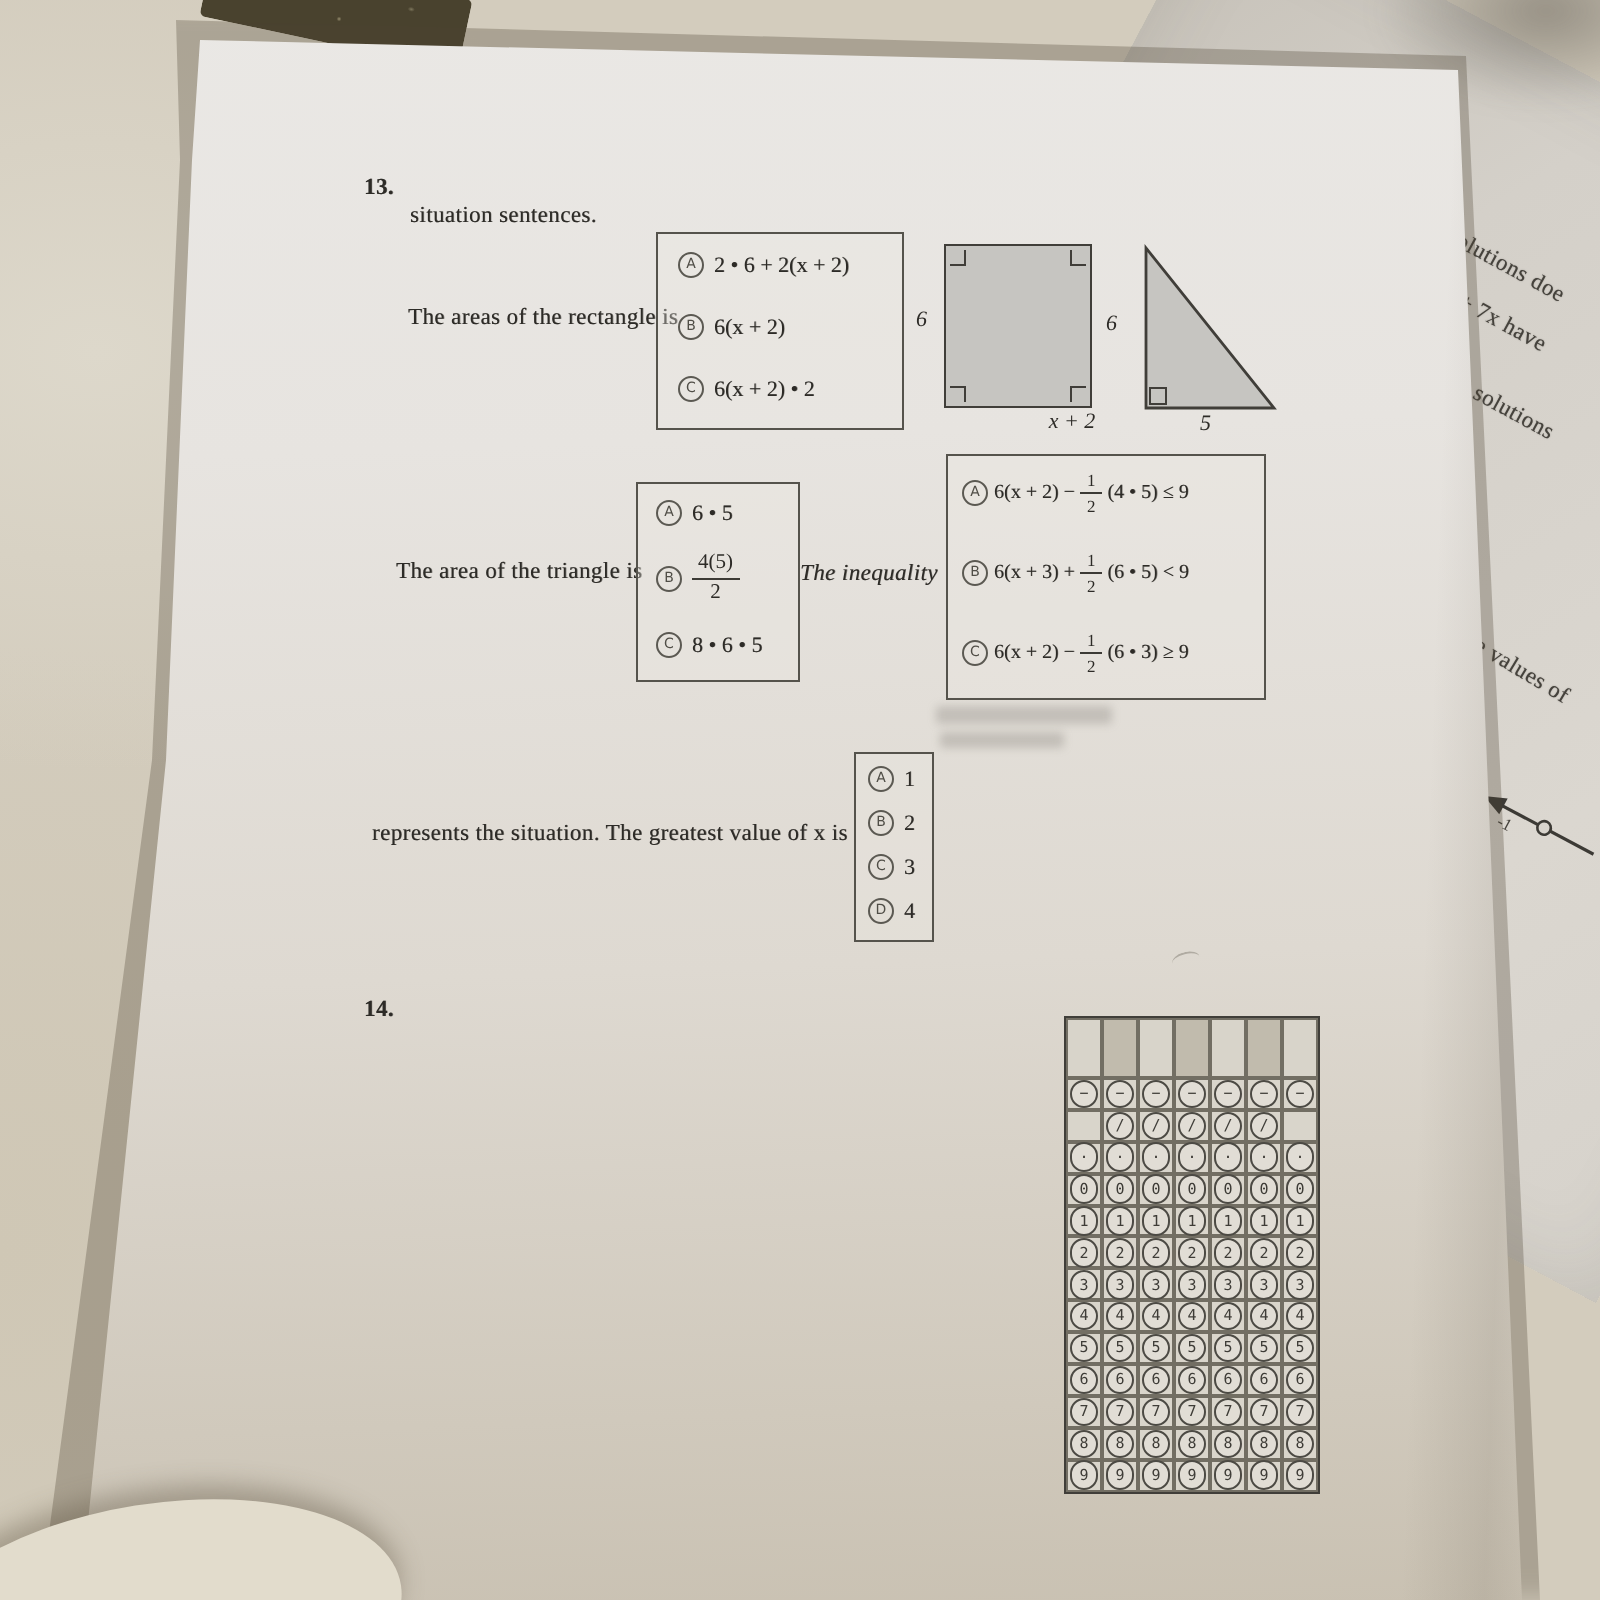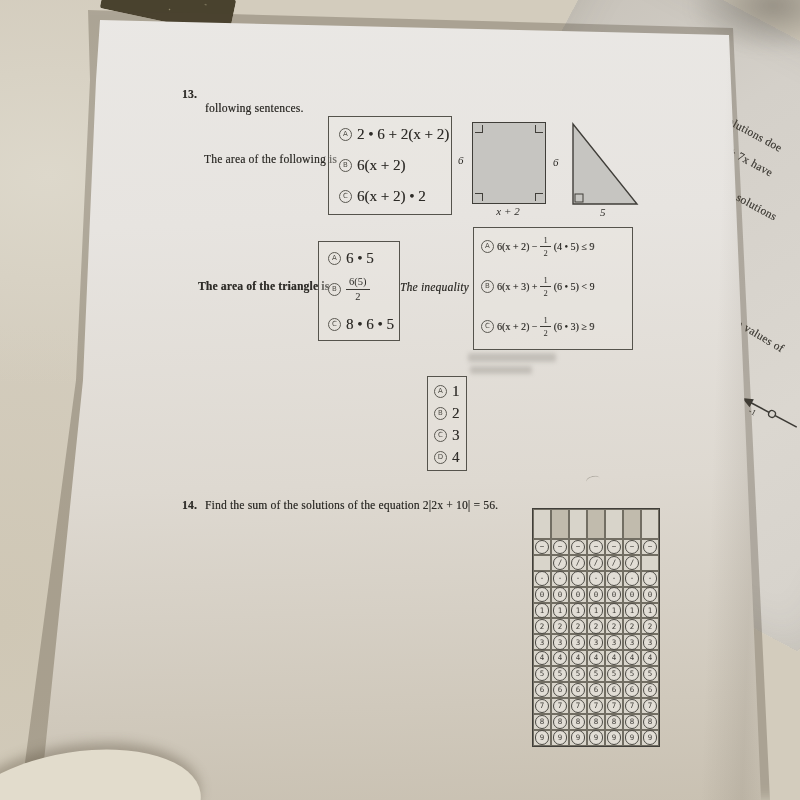--- a/index.html
+++ b/index.html
@@ -67,21 +67,21 @@
   #content .abs{position:absolute;}
   .ptext{font-size:11.5px;letter-spacing:.2px;text-shadow:.3px 0 0 rgba(45,43,39,.55);white-space:nowrap;}
   .qnum{font-weight:bold;}
   .cbox{position:absolute;border:1.2px solid #55534c;background:rgba(235,232,227,.35);}
   .choice{position:absolute;display:flex;align-items:center;gap:5px;white-space:nowrap;}
   .clet{
     flex:0 0 auto;display:inline-flex;align-items:center;justify-content:center;
     width:11px;height:11px;border:1px solid #5b5952;border-radius:50%;
     font-family:"DejaVu Sans",sans-serif;font-size:7px;color:#504e47;line-height:1;
   }
-  .ctext{font-size:15px;text-shadow:.3px 0 0 rgba(45,43,39,.5);}
+  .ctext{font-size:11px;text-shadow:.3px 0 0 rgba(45,43,39,.5);}
   .frac{display:inline-flex;flex-direction:column;align-items:center;line-height:1;}
   .frac .fnum{border-bottom:1px solid #3c3a35;padding:0 3px 1.5px;}
   .frac .fden{padding-top:1.5px;}
   .frac-lg{font-size:10.5px;}
   .frac-sm{font-size:8.5px;}
   .ineq-row{font-size:10px;gap:3px;}
   .ineq-row .ctext{font-size:10px;}
   
   #fig-rect{position:absolute;left:472px;top:122px;width:72px;height:80px;background:#c6c5c1;border:1.4px solid #403e39;}
   .angle-mark{position:absolute;width:7px;height:7px;}
@@ -128,23 +128,23 @@
   <span class="numline-label">-1</span>
 </div>
 
 <div class="sheet-shadow"></div>
 <div class="sheet"></div>
 <div class="curl"></div>
 
 <div id="content">
 
   <div class="abs ptext qnum" style="left:182px;top:88px;">13.</div>
-  <div class="abs ptext" style="left:205px;top:102px;">following sentences.</div>
-
-  <div class="abs ptext" style="left:204px;top:153px;">The area of the following is</div>
+  <div class="abs ptext" style="left:205px;top:102px;">situation sentences.</div>
+
+  <div class="abs ptext" style="left:204px;top:153px;">The areas of the rectangle is</div>
 
   <div class="cbox" style="left:328px;top:116px;width:122px;height:97px;">
     <div class="choice" style="left:10px;top:9px;">
       <span class="clet">A</span>
       <span class="ctext">2 • 6 + 2(x + 2)</span>
     </div>
     <div class="choice" style="left:10px;top:40px;">
       <span class="clet">B</span>
       <span class="ctext">6(x + 2)</span>
     </div>
@@ -154,40 +154,40 @@
     </div>
   </div>
 
   <div id="fig-rect">
     <span class="angle-mark am-tl"></span>
     <span class="angle-mark am-tr"></span>
     <span class="angle-mark am-bl"></span>
     <span class="angle-mark am-br"></span>
   </div>
   <div class="abs fig-label" style="left:458px;top:154px;">6</div>
-  <div class="abs fig-label" style="left:472px;top:205px;width:72px;text-align:center;">x + 2</div>
+  <div class="abs fig-label" style="left:500px;top:205px;width:72px;text-align:center;">x + 2</div>
 
   <svg class="abs" style="left:566px;top:118px;" width="78" height="94">
     <polygon points="7,6 7,86 71,86" fill="#c6c5c1" stroke="#403e39" stroke-width="1.4"></polygon>
     <rect x="9" y="76" width="8" height="8" fill="none" stroke="#403e39" stroke-width="1"></rect>
   </svg>
   <div class="abs fig-label" style="left:553px;top:156px;">6</div>
   <div class="abs fig-label" style="left:600px;top:206px;">5</div>
 
-  <div class="abs ptext" style="left:198px;top:280px;font-weight:bold;">The area of the triangle is</div>
+  <div class="abs ptext" style="left:198px;top:280px;">The area of the triangle is</div>
 
   <div class="cbox" style="left:318px;top:241px;width:80px;height:98px;">
     <div class="choice" style="left:9px;top:8px;">
       <span class="clet">A</span>
       <span class="ctext">6 • 5</span>
     </div>
     <div class="choice" style="left:9px;top:35px;">
       <span class="clet">B</span>
       <span class="frac frac-lg">
-        <span class="fnum">6(5)</span>
+        <span class="fnum">4(5)</span>
         <span class="fden">2</span>
       </span>
     </div>
     <div class="choice" style="left:9px;top:74px;">
       <span class="clet">C</span>
       <span class="ctext">8 • 6 • 5</span>
     </div>
   </div>
 
   <div class="abs ptext" style="left:400px;top:281px;font-style:italic;">The inequality</div>
@@ -218,20 +218,21 @@
         <span class="fnum">1</span>
         <span class="fden">2</span>
       </span>
       <span class="ctext">(6 • 3) ≥ 9</span>
     </div>
   </div>
 
   <div class="smudge" style="left:468px;top:353px;width:88px;height:9px;"></div>
   <div class="smudge" style="left:470px;top:366px;width:62px;height:8px;"></div>
 
+  <div class="abs ptext" style="left:186px;top:411px;">represents the situation. The greatest value of x is</div>
 
   <div class="cbox" style="left:427px;top:376px;width:38px;height:93px;">
     <div class="choice" style="left:6px;top:6px;">
       <span class="clet">A</span>
       <span class="ctext">1</span>
     </div>
     <div class="choice" style="left:6px;top:28px;">
       <span class="clet">B</span>
       <span class="ctext">2</span>
     </div>
@@ -241,21 +242,20 @@
     </div>
     <div class="choice" style="left:6px;top:72px;">
       <span class="clet">D</span>
       <span class="ctext">4</span>
     </div>
   </div>
 
   <div class="pencil-mark"></div>
 
   <div class="abs ptext qnum" style="left:182px;top:499px;text-align:right;">14.</div>
-  <div class="abs ptext" style="left:205px;top:499px;">Find the sum of the solutions of the equation 2|2x + 10| = 56.</div>
 
   <div id="bubble-grid">
       <div class="gcell ghead"></div>
       <div class="gcell ghead shaded"></div>
       <div class="gcell ghead"></div>
       <div class="gcell ghead shaded"></div>
       <div class="gcell ghead"></div>
       <div class="gcell ghead shaded"></div>
       <div class="gcell ghead"></div>
       <div class="gcell">

